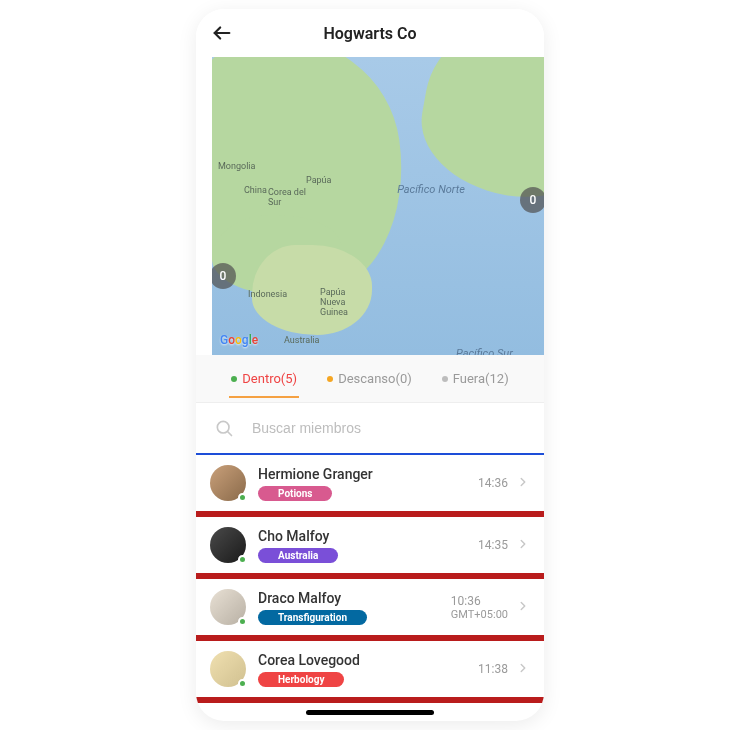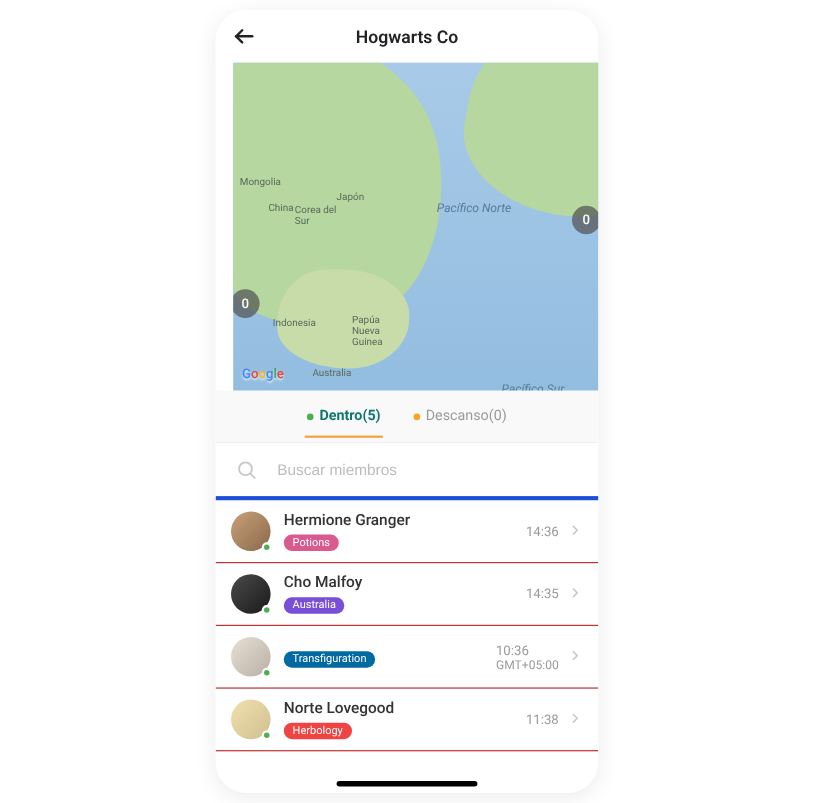--- a/index.html
+++ b/index.html
@@ -136,21 +136,21 @@
   .tab {
     font-size: 13px;
     color: #9a9a9a;
     display: flex;
     align-items: center;
     gap: 5px;
     padding: 12px 2px;
     position: relative;
     cursor: pointer;
   }
-  .tab.active { color: #0f766e; font-weight: 700; }
+  .tab.active { color: #ef4444; font-weight: 400; }
   .tab.active::after {
     content: "";
     position: absolute;
     bottom: 0;
     left: 0;
     right: 0;
     height: 2px;
     background: #f5a142;
   }
   .dot {
@@ -160,39 +160,39 @@
   .dot-green { background: #4caf50; }
   .dot-orange { background: #f5a623; }
   .dot-gray  { background: #bdbdbd; }
   .search {
     height: 52px;
     display: flex;
     align-items: center;
     padding: 0 18px;
     gap: 18px;
     background: #fff;
-    border-bottom: 4px solid #1d4ed8;
+    border-bottom: 2px solid #1d4ed8;
   }
   .search input {
     border: none;
     outline: none;
     font-size: 14px;
     color: #555;
     flex: 1;
     background: transparent;
   }
   .search input::placeholder { color: #bdbdbd; }
   .list {
     background: #fff;
   }
   .row {
     display: flex;
     align-items: center;
     padding: 10px 14px;
-    border-bottom: 1px solid #b91c1c;
+    border-bottom: 6px solid #b91c1c;
     cursor: pointer;
   }
   .avatar {
     width: 36px;
     height: 36px;
     border-radius: 50%;
     background: #ddd;
     position: relative;
     flex-shrink: 0;
     background-size: cover;
@@ -214,22 +214,23 @@
   .name {
     font-size: 14px;
     color: #333;
     font-weight: 500;
   }
   .chip {
     display: inline-block;
     margin-top: 4px;
     font-size: 10px;
     color: #fff;
-    padding: 2px 8px;
+    padding: 2px 20px;
     border-radius: 10px;
+    font-weight: bold;
   }
   .meta {
     text-align: left;
     margin-right: 8px;
   }
   .time {
     font-size: 12px;
     color: #9a9a9a;
   }
   .tz {
@@ -265,21 +266,21 @@
     <div class="title">Hogwarts Co</div>
   </div>
 
   <div class="map">
     <div class="land1"></div>
     <div class="land2"></div>
     <div class="land4"></div>
     <div class="land3"></div>
     <span class="map-country" style="top:104px;left:6px">Mongolia</span>
     <span class="map-country" style="top:128px;left:32px">China</span>
-    <span class="map-country" style="top:118px;left:94px">Japón</span>
+    <span class="map-country" style="top:118px;left:94px">Papúa</span>
     <span class="map-country" style="top:130px;left:56px;width:40px">Corea del Sur</span>
     <span class="map-country" style="top:232px;left:36px">Indonesia</span>
     <span class="map-country" style="top:278px;left:72px">Australia</span>
     <span class="map-country" style="top:230px;left:108px;width:40px">Papúa Nueva Guinea</span>
     <span class="ocean-label" style="top:126px;left:184px;width:70px">Pacífico Norte</span>
     <span class="ocean-label" style="top:290px;left:244px">Pacífico Sur</span>
 
     <div class="badge-left">0</div>
     <div class="badge-right">0</div>
     <div class="google-logo">
@@ -288,20 +289,24 @@
   </div>
 
   <div class="tabs">
     <div class="tab active">
       <span class="dot dot-green"></span>
       <span>Dentro(5)</span>
     </div>
     <div class="tab">
       <span class="dot dot-orange"></span>
       <span>Descanso(0)</span>
+    </div>
+    <div class="tab">
+      <span class="dot dot-gray"></span>
+      <span>Fuera(12)</span>
     </div>
   </div>
 
   <div class="search">
     <svg width="20" height="20" viewBox="0 0 24 24" fill="none" stroke="#c8c8c8" stroke-width="2" stroke-linecap="round">
       <circle cx="11" cy="11" r="7"></circle>
       <line x1="21" y1="21" x2="16.5" y2="16.5"></line>
     </svg>
     <input type="text" placeholder="Buscar miembros" style="">
   </div>
@@ -328,34 +333,34 @@
           <div class="time">14:35</div>
         </div>
         <div class="chevron"><svg width="14" height="14" viewBox="0 0 24 24" fill="none" stroke="currentColor" stroke-width="2.5" stroke-linecap="round" stroke-linejoin="round">
             <polyline points="9 18 15 12 9 6"></polyline>
           </svg></div>
       </div>
       <div class="row">
         <div class="avatar" style="background:linear-gradient(135deg,#e8e0d4,#b8b0a4)">
           <div class="presence"></div>
         </div>
-        <div class="info"><span class="chip" style="background:#0369a1">Transfiguration</span></div>
+        <div class="info"><div class="name">Draco Malfoy</div><span class="chip" style="background:#0369a1">Transfiguration</span></div>
         <div class="meta">
           <div class="time">10:36</div>
           <div class="tz">GMT+05:00</div>
         </div>
         <div class="chevron"><svg width="14" height="14" viewBox="0 0 24 24" fill="none" stroke="currentColor" stroke-width="2.5" stroke-linecap="round" stroke-linejoin="round">
             <polyline points="9 18 15 12 9 6"></polyline>
           </svg></div>
       </div>
       <div class="row">
         <div class="avatar" style="background:linear-gradient(135deg,#f0e0b0,#d0c090)">
           <div class="presence"></div>
         </div>
-        <div class="info"><div class="name">Norte Lovegood</div><span class="chip" style="background:#ef4444">Herbology</span></div>
+        <div class="info"><div class="name">Corea Lovegood</div><span class="chip" style="background:#ef4444">Herbology</span></div>
         <div class="meta">
           <div class="time">11:38</div>
         </div>
         <div class="chevron"><svg width="14" height="14" viewBox="0 0 24 24" fill="none" stroke="currentColor" stroke-width="2.5" stroke-linecap="round" stroke-linejoin="round">
             <polyline points="9 18 15 12 9 6"></polyline>
           </svg></div>
       </div>
     </div>
 
   <div class="home-indicator"></div>

